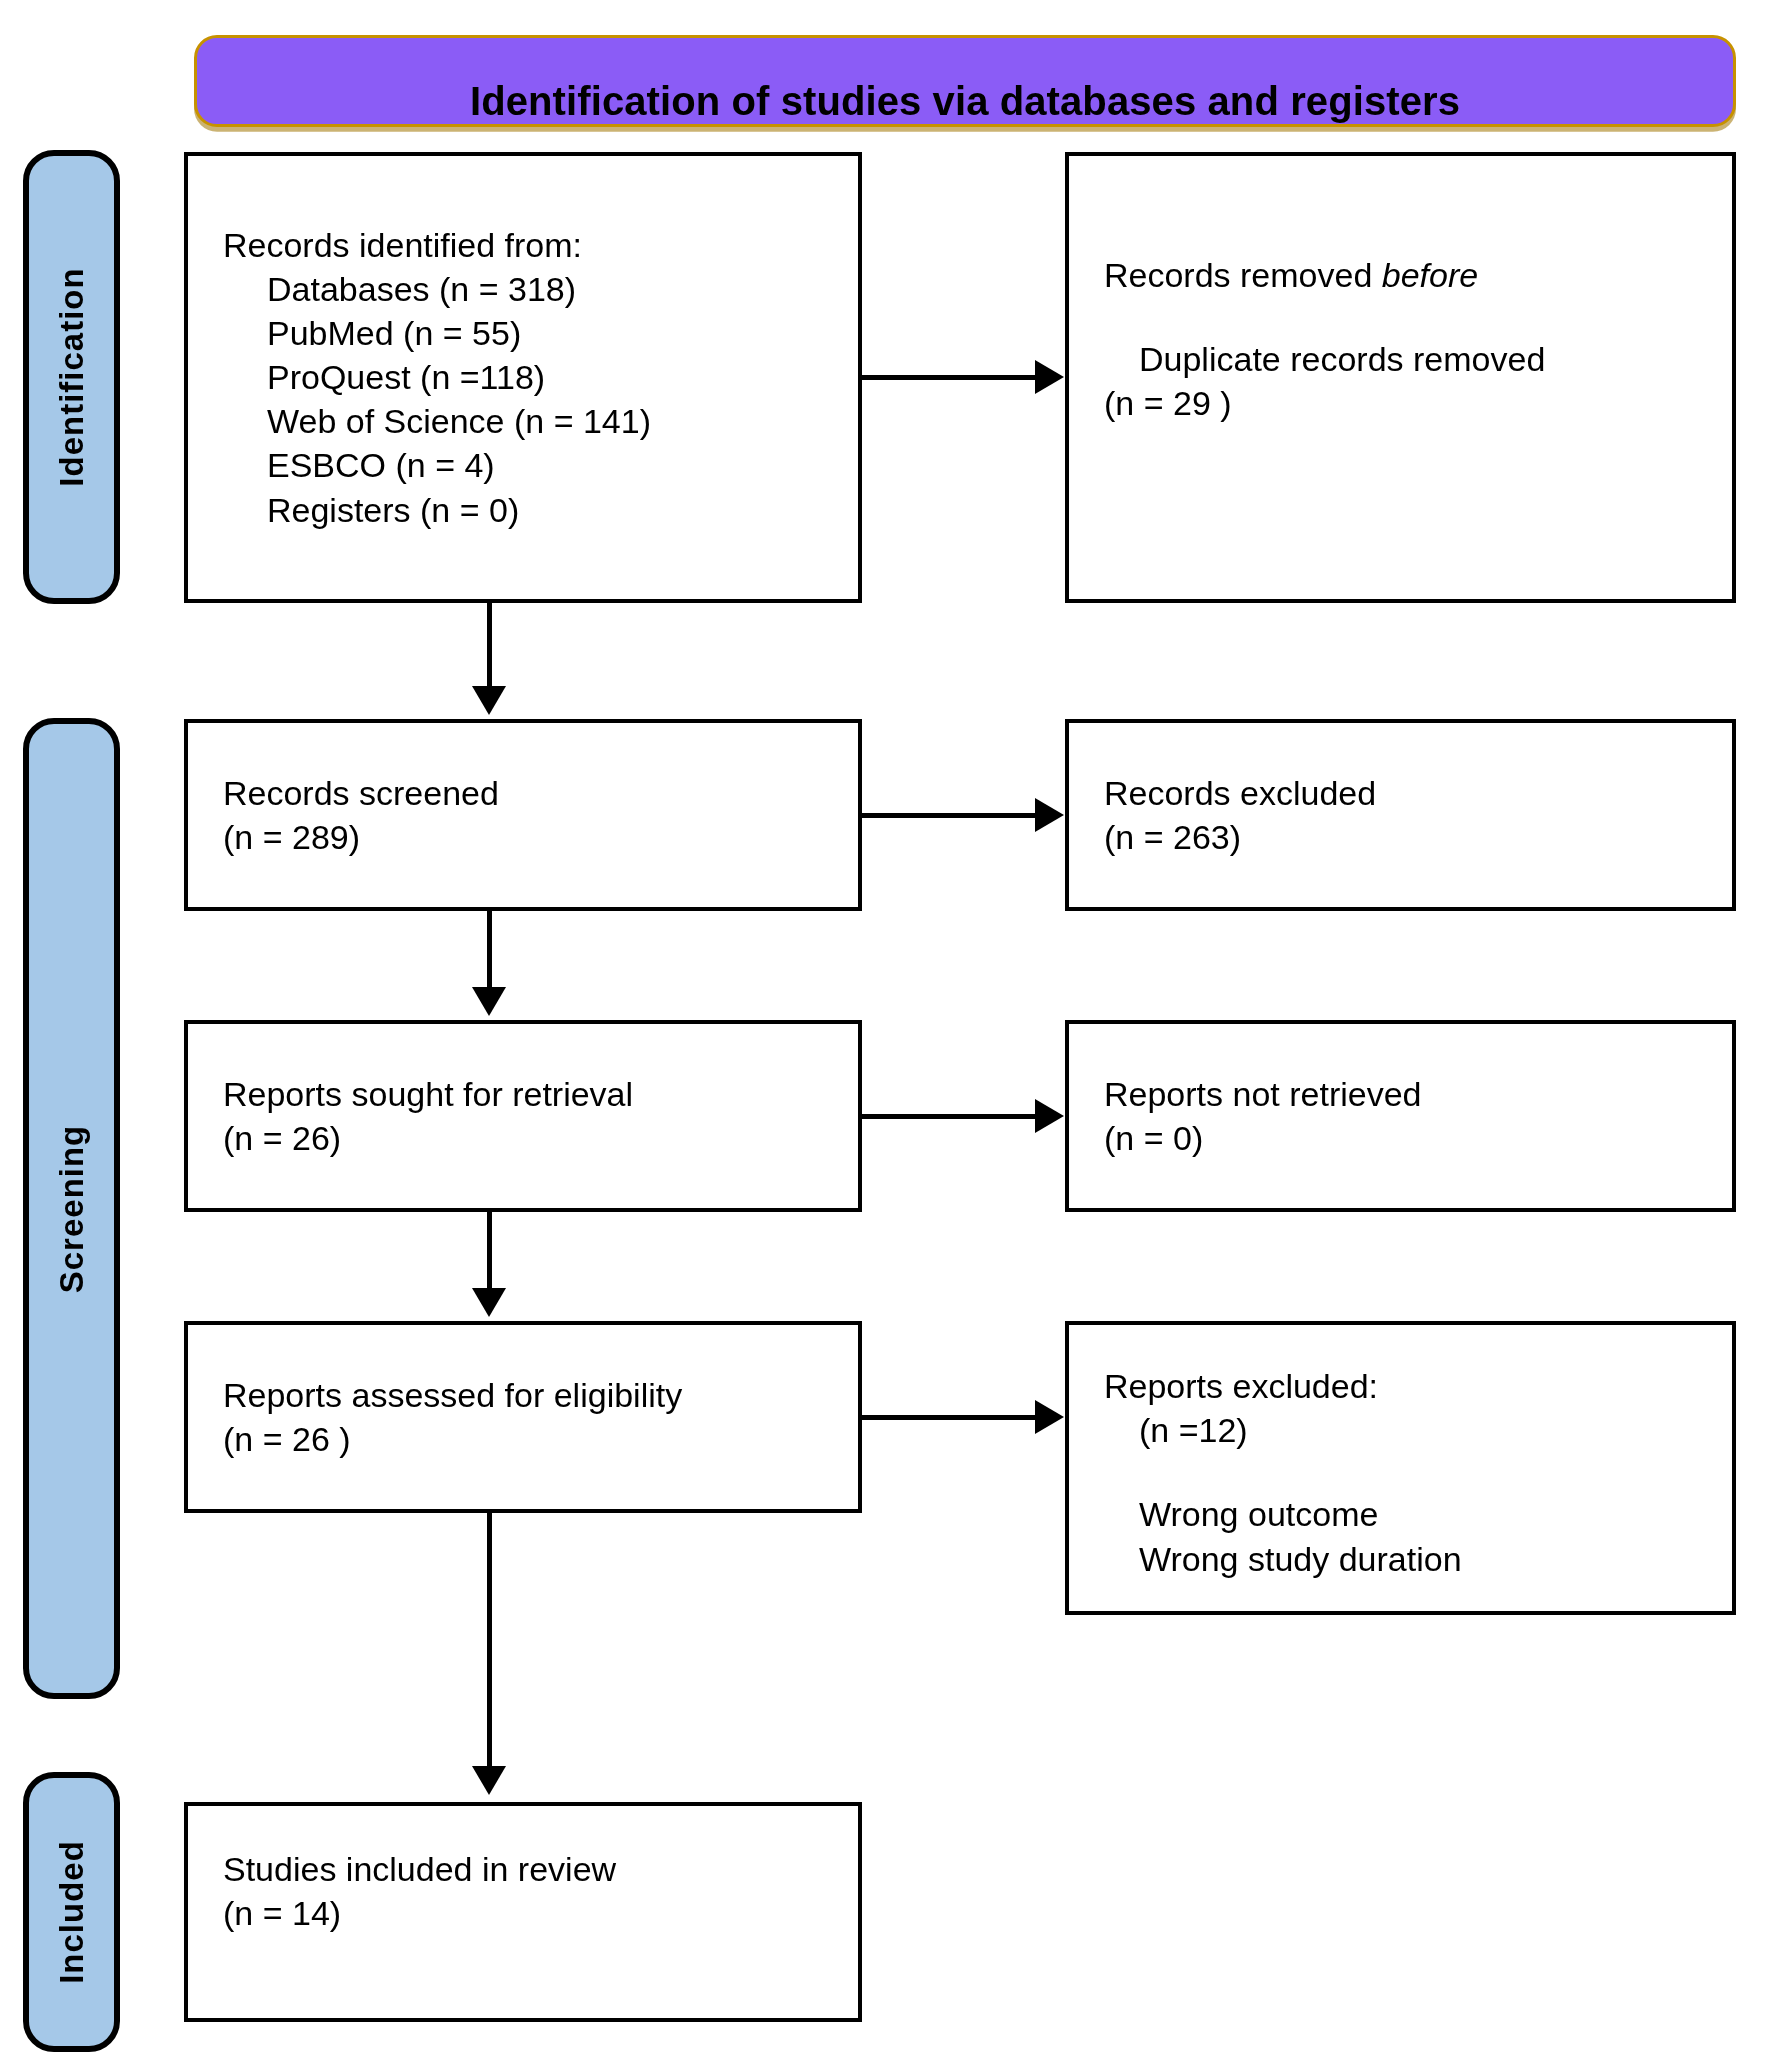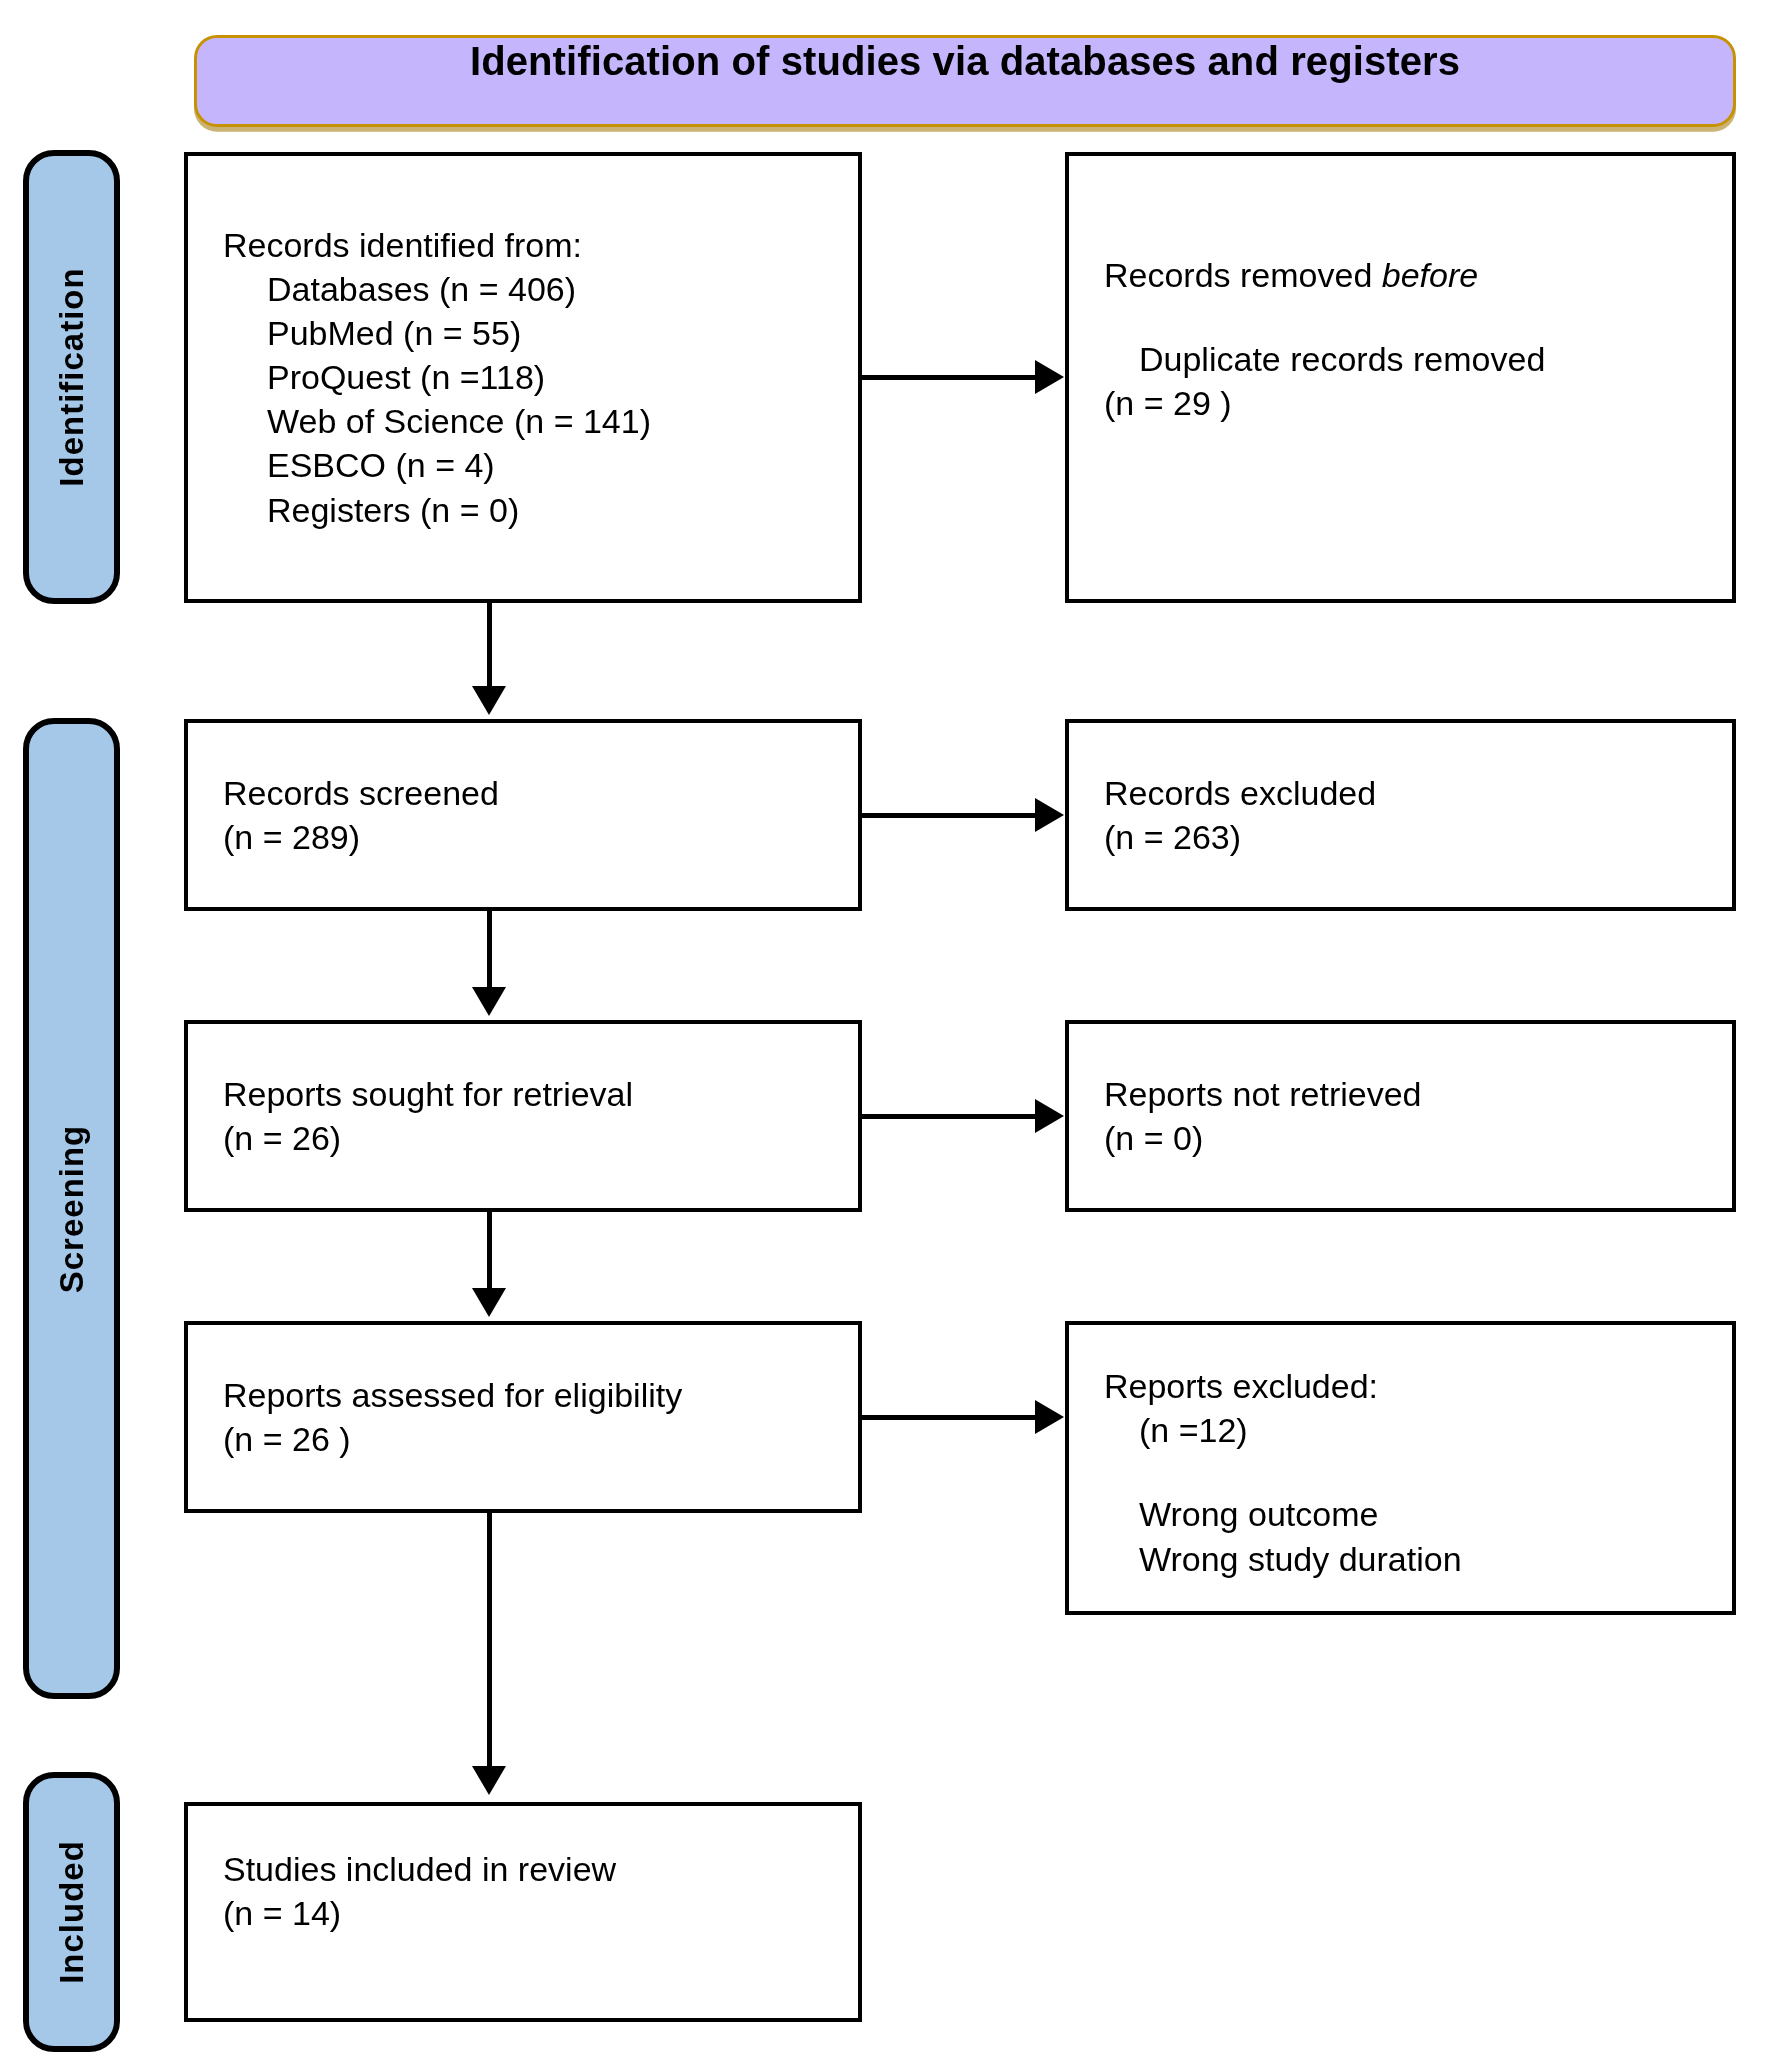--- a/index.html
+++ b/index.html
@@ -16,26 +16,26 @@
     position: relative;
     width: 1775px;
     height: 2066px;
     background: #ffffff;
     overflow: hidden;
   }
 
   
   .banner {
     position: absolute;
-    background: #c4b5fd;
+    background: #8b5cf6;
     border: 3.3px solid #C79200;
     border-radius: 23px;
     box-sizing: border-box;
     display: flex;
-    align-items: flex-start;
+    align-items: flex-end;
     justify-content: center;
     box-shadow: 0 4.7px 0 0 rgba(160,117,0,0.55);
   }
   .banner-text {
     font-size: 40px;
     font-weight: bold;
     color: #000000;
     letter-spacing: 0.1px;
     text-align: center;
     line-height: 1.15;
@@ -133,21 +133,21 @@
     <span class="phase-text">Screening</span>
   </div>
 
   <div class="phase" style="left:23.4px; top:1772px; width:97px; height:280px;">
     <span class="phase-text">Included</span>
   </div>
 
   <div class="node" style="left:184px; top:152px; width:678px; height:451px;">
     <div class="node-body mid">
       <span class="line">Records identified from:</span>
-      <span class="line ind1">Databases (n = 406)</span>
+      <span class="line ind1">Databases (n = 318)</span>
       <span class="line ind1">PubMed (n = 55)</span>
       <span class="line ind1">ProQuest (n =118)</span>
       <span class="line ind1">Web of Science (n = 141)</span>
       <span class="line ind1">ESBCO (n = 4)</span>
       <span class="line ind1">Registers (n = 0)</span>
     </div>
   </div>
 
   <div class="node" style="left:1065px; top:152px; width:671px; height:451px;">
     <div class="node-body" style="top:97px;">

